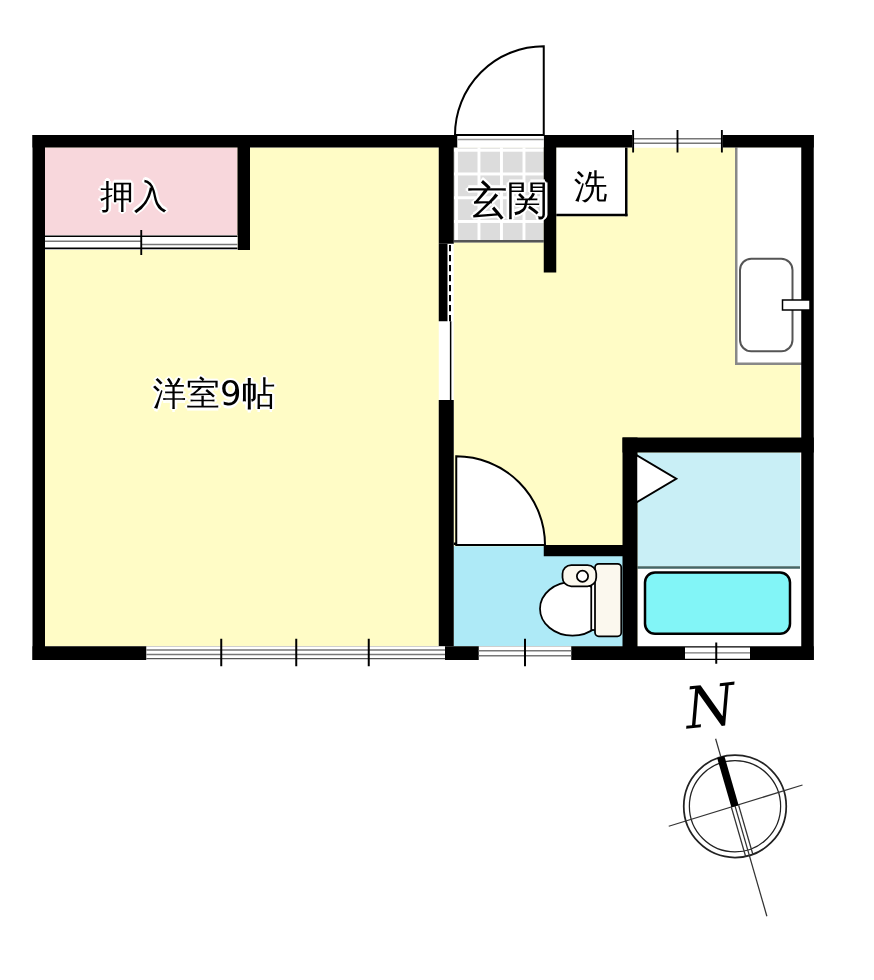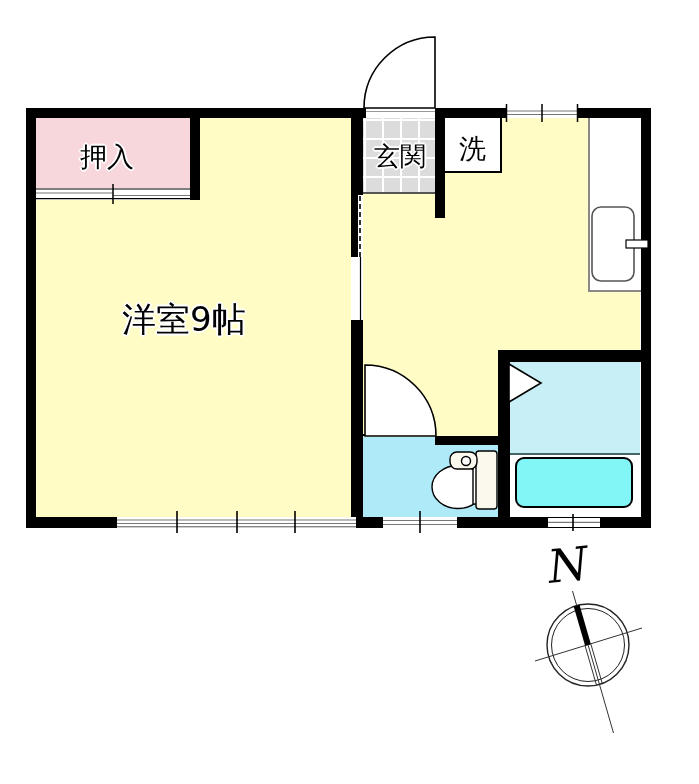--- a/index.html
+++ b/index.html
@@ -128,18 +128,18 @@
       <circle cx="588" cy="645" r="36.5" fill="none" stroke="#222" stroke-width="1"></circle>
       <line x1="572.5" y1="591" x2="613.5" y2="733" stroke="#333" stroke-width="1"></line>
       <line x1="535" y1="661" x2="642" y2="628" stroke="#333" stroke-width="1"></line>
       <polygon points="573.7,606.4 579.5,604.8 590.9,644.2 585.1,645.8" fill="#000"></polygon>
       <line x1="585.1" y1="645.8" x2="596.5" y2="685.2" stroke="#333" stroke-width="1"></line>
       <line x1="590.9" y1="644.2" x2="602.3" y2="683.6" stroke="#333" stroke-width="1"></line>
     </g>
   </svg>
 
   <div class="label" style="left:80px;top:139px;font-size:27px;">押入</div>
-  <div class="label" style="left:122px;top:297px;font-size:34px;">洋室9帖</div>
-  <div class="label" style="left:374px;top:139px;font-size:26px;text-align:right;">玄関</div>
+  <div class="label" style="left:122px;top:297px;font-size:27px;">洋室9帖</div>
+  <div class="label" style="left:374px;top:139px;font-size:32px;text-align:right;">玄関</div>
   <div class="label" style="left:459px;top:131px;font-size:27px;">洗</div>
   <div class="north" style="left:548px;top:538px;">N</div>
 
 </div>
 
 </body></html>

